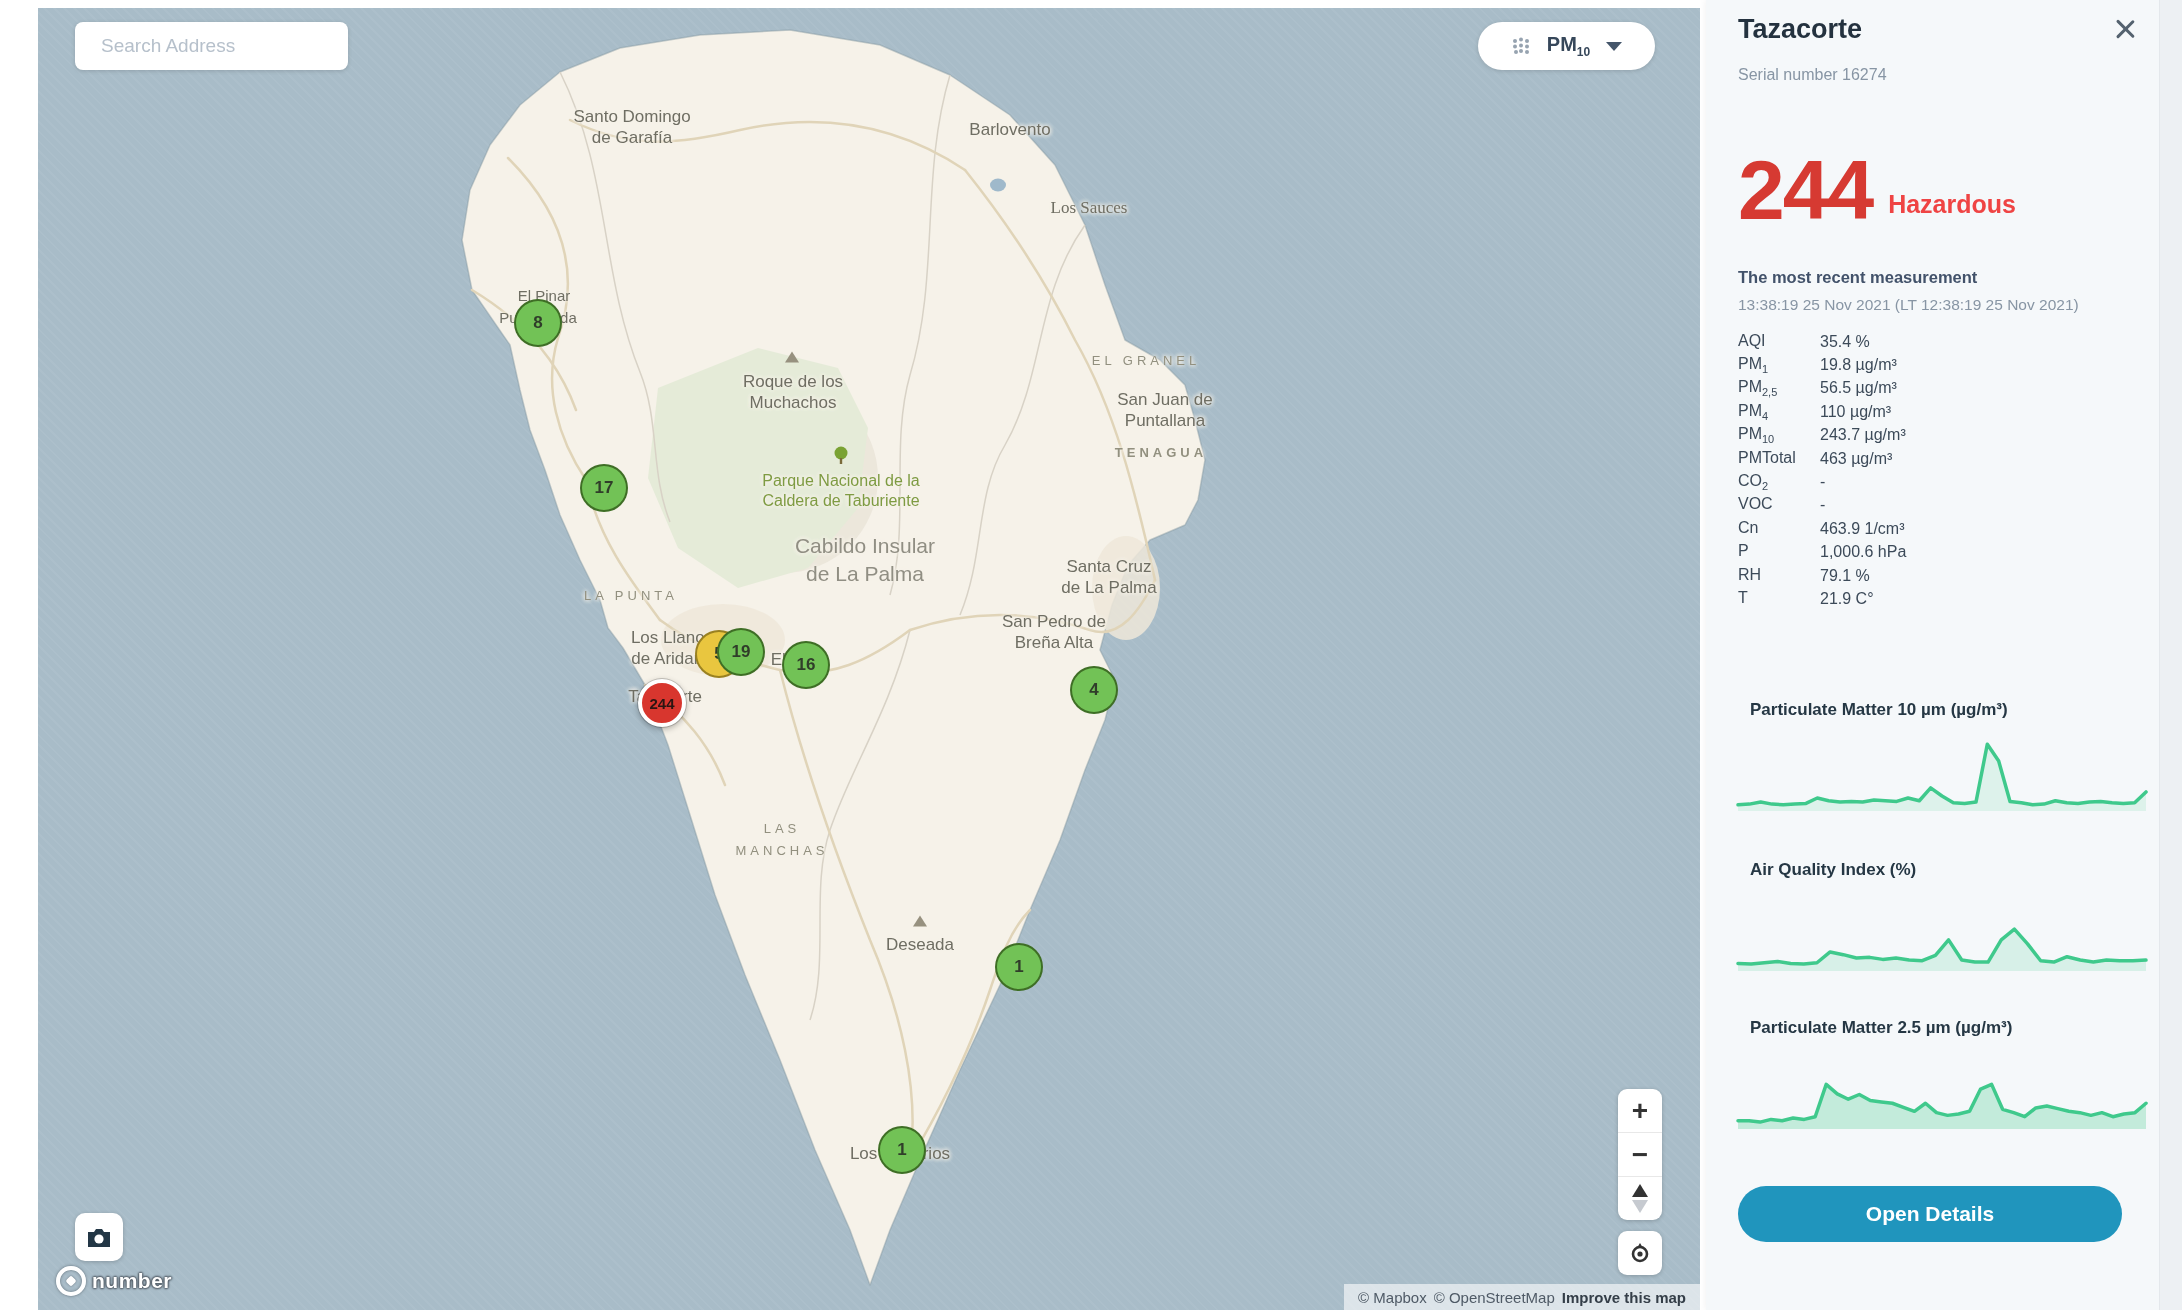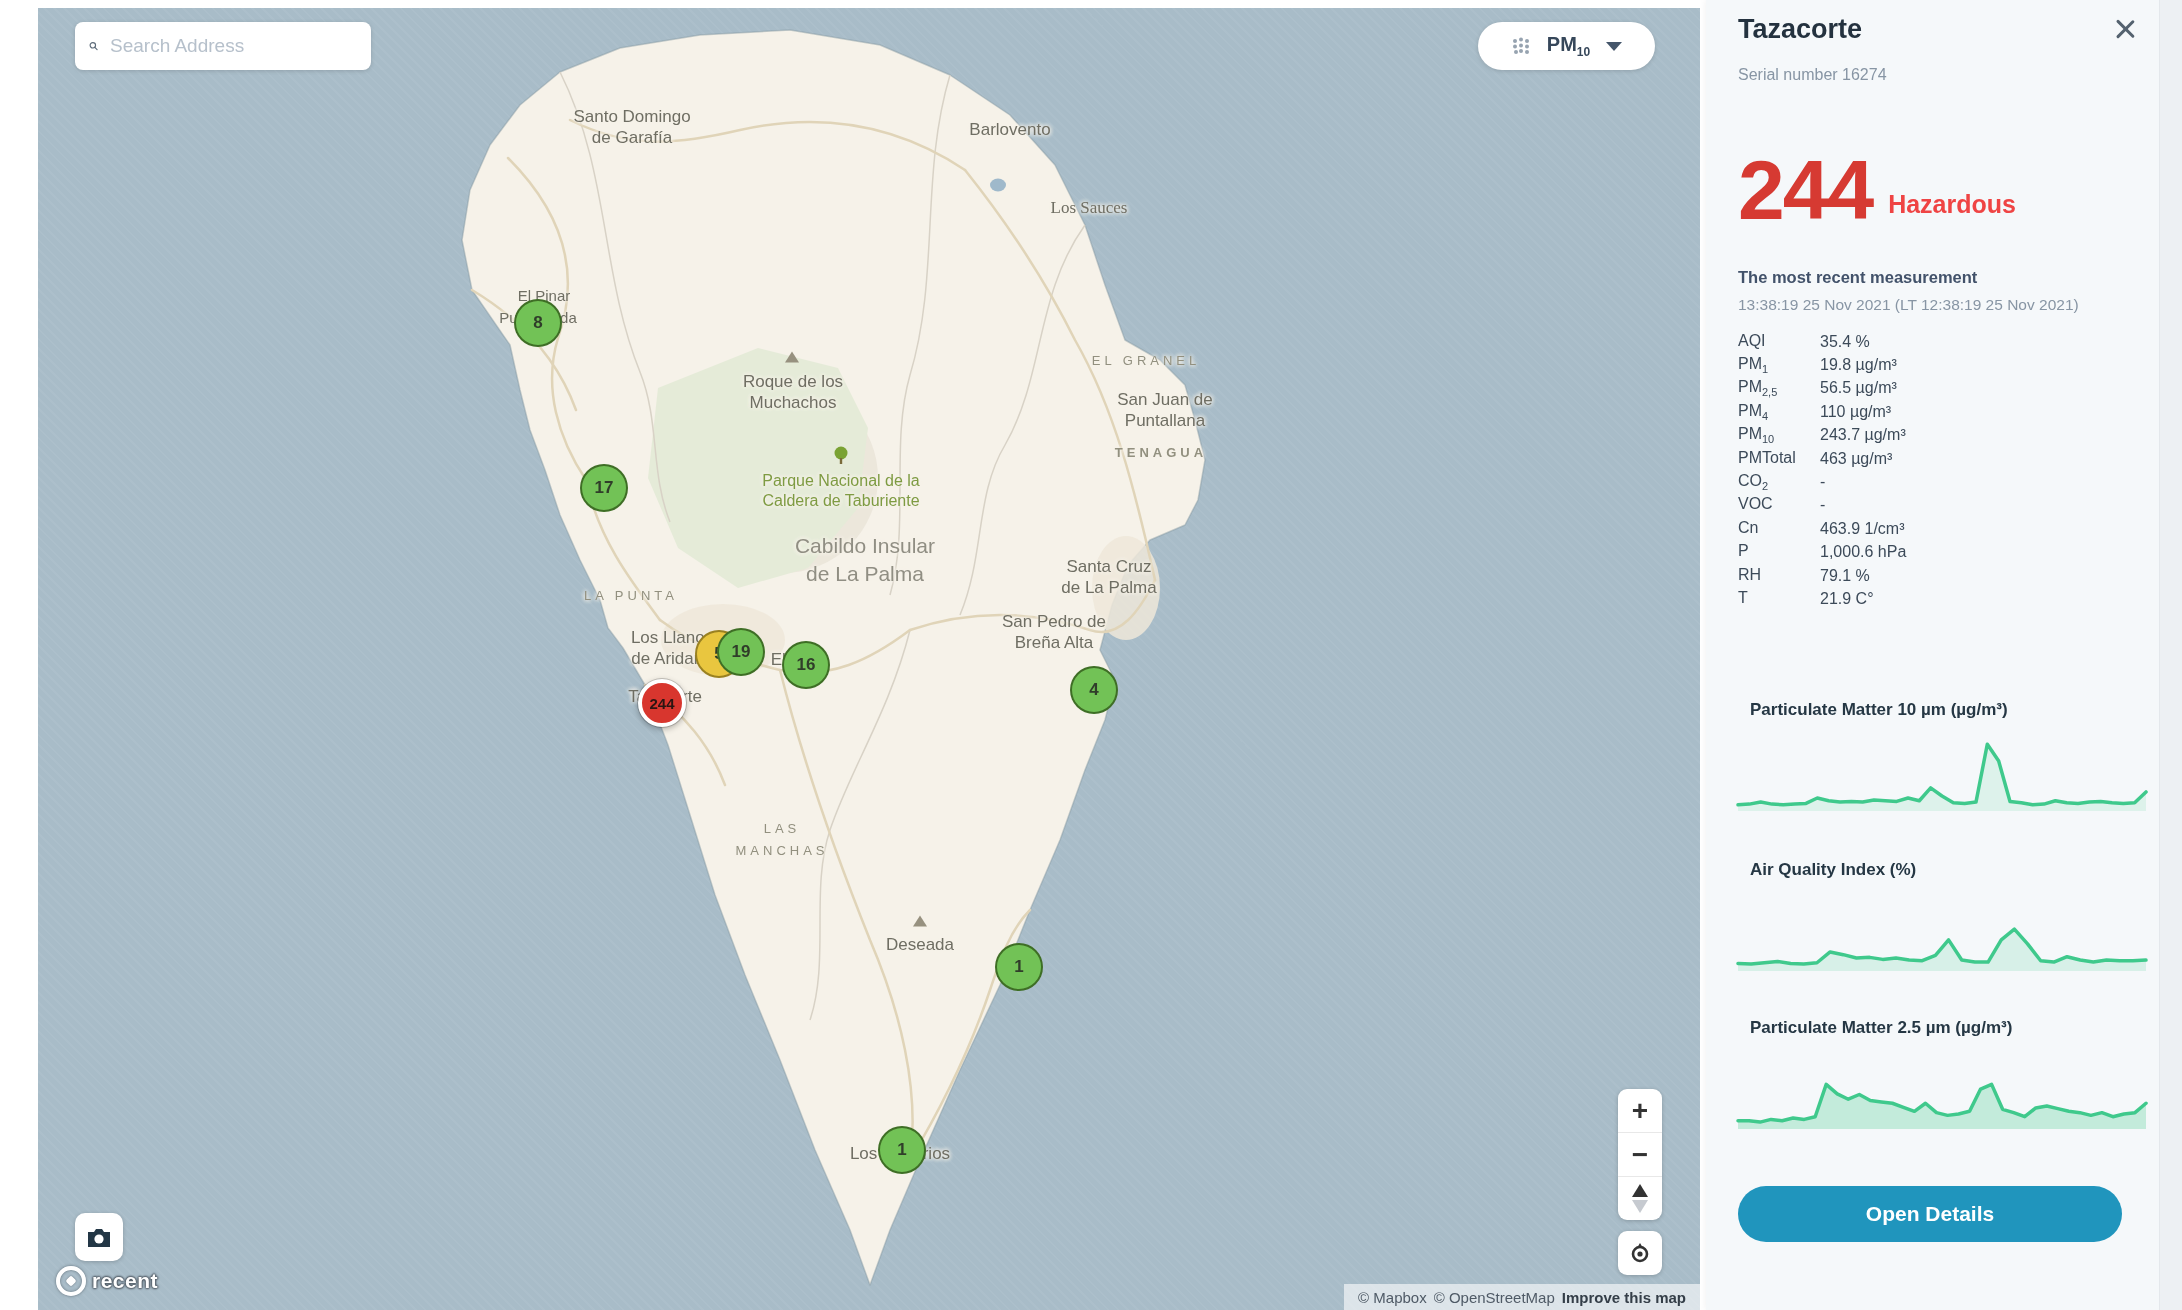--- a/index.html
+++ b/index.html
@@ -26,21 +26,21 @@
 
   .marker{position:absolute;transform:translate(-50%,-50%);width:44px;height:44px;border-radius:50%;
           display:flex;align-items:center;justify-content:center;font-size:17px;font-weight:bold;color:#303d2a;
           z-index:4;cursor:pointer;}
   .marker.good{background:#72c256;border:2.5px solid rgba(45,82,22,.75);}
   .marker.moderate{background:#e9c63f;border:2.5px solid rgba(120,100,20,.7);z-index:3;}
   .marker.hazardous{background:#d8362e;border:4px solid #fff;width:40px;height:40px;font-size:15px;
           color:#2b1512;z-index:6;box-shadow:0 0 0 1px rgba(0,0,0,.18),0 2px 6px rgba(0,0,0,.3);}
 
   
-  .searchbox{position:absolute;left:37px;top:14px;width:296px;height:48px;background:#fff;border-radius:8px;
+  .searchbox{position:absolute;left:37px;top:14px;width:273px;height:48px;background:#fff;border-radius:8px;
              box-shadow:0 1px 4px rgba(0,0,0,.15);display:flex;align-items:center;padding:0 14px;z-index:10;box-sizing:border-box;}
   .searchbox input{border:none;outline:none;flex:1;font-size:19px;color:#44505c;margin-left:10px;
              font-family:"Liberation Sans",sans-serif;background:transparent;}
   .searchbox input::placeholder{color:#b6c0cb;}
 
   .layer-pill{position:absolute;left:1440px;top:14px;width:177px;height:48px;background:#fff;border-radius:26px;
               box-shadow:0 1px 4px rgba(0,0,0,.15);display:flex;align-items:center;justify-content:center;gap:16px;
               z-index:10;cursor:pointer;}
   .layer-pill .pm{font-size:20px;color:#36475a;font-weight:600;}
   .layer-pill .pm sub{font-size:12px;}
@@ -256,21 +256,21 @@
     <svg width="26" height="22" viewBox="0 0 26 22">
       <path d="M2 5 h6 l2-3 h6 l2 3 h6 v15 H2 Z" fill="#233746" transform="translate(0,1)"></path>
       <circle cx="13" cy="13" r="4.6" fill="#fff"></circle>
     </svg>
   </div>
 
   <div class="mb-logo">
     <span class="mb-circle">
           <span class="mb-star"></span>
         </span>
-    <span class="mb-text">recent</span>
+    <span class="mb-text">number</span>
   </div>
 
   <div class="attribution">
     <a>© Mapbox</a>
     <a>© OpenStreetMap</a>
     <a class="improve">Improve this map</a>
   </div>
 </div>
 
 <div id="panel">

